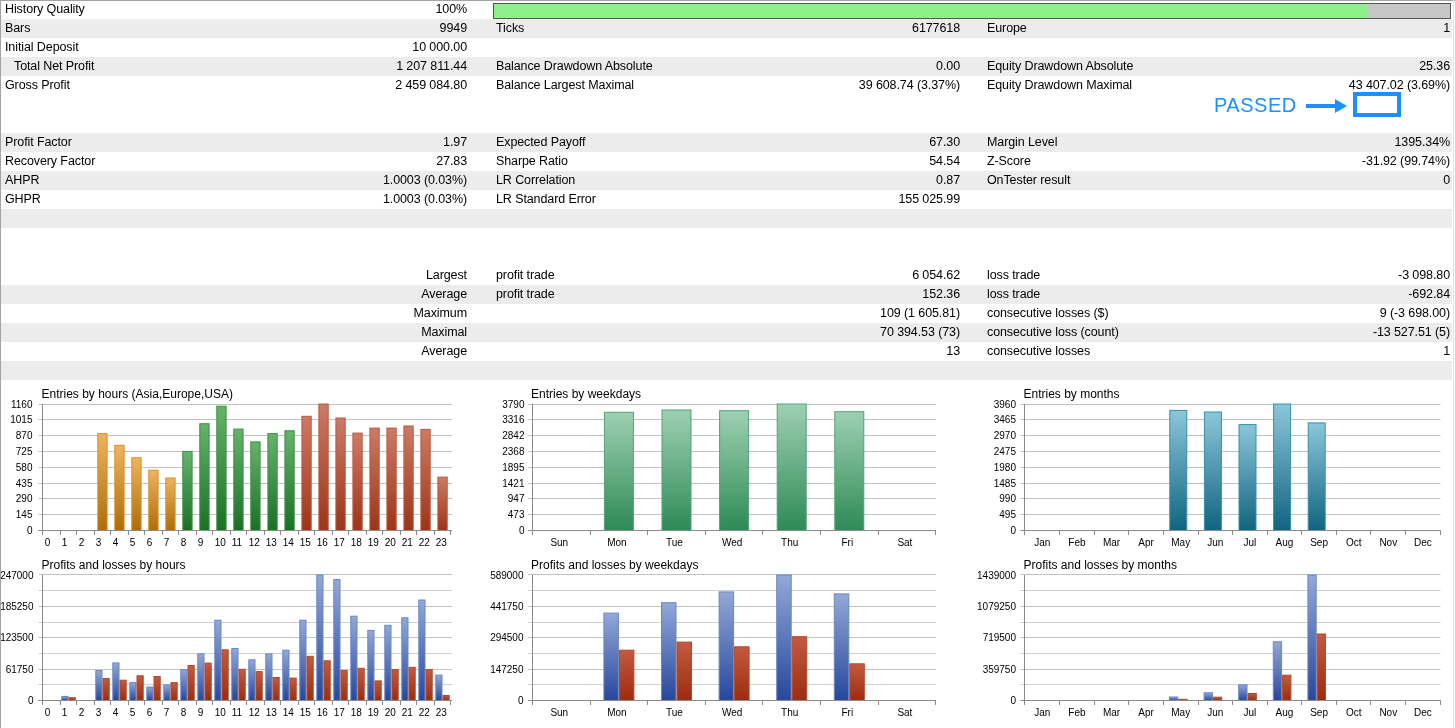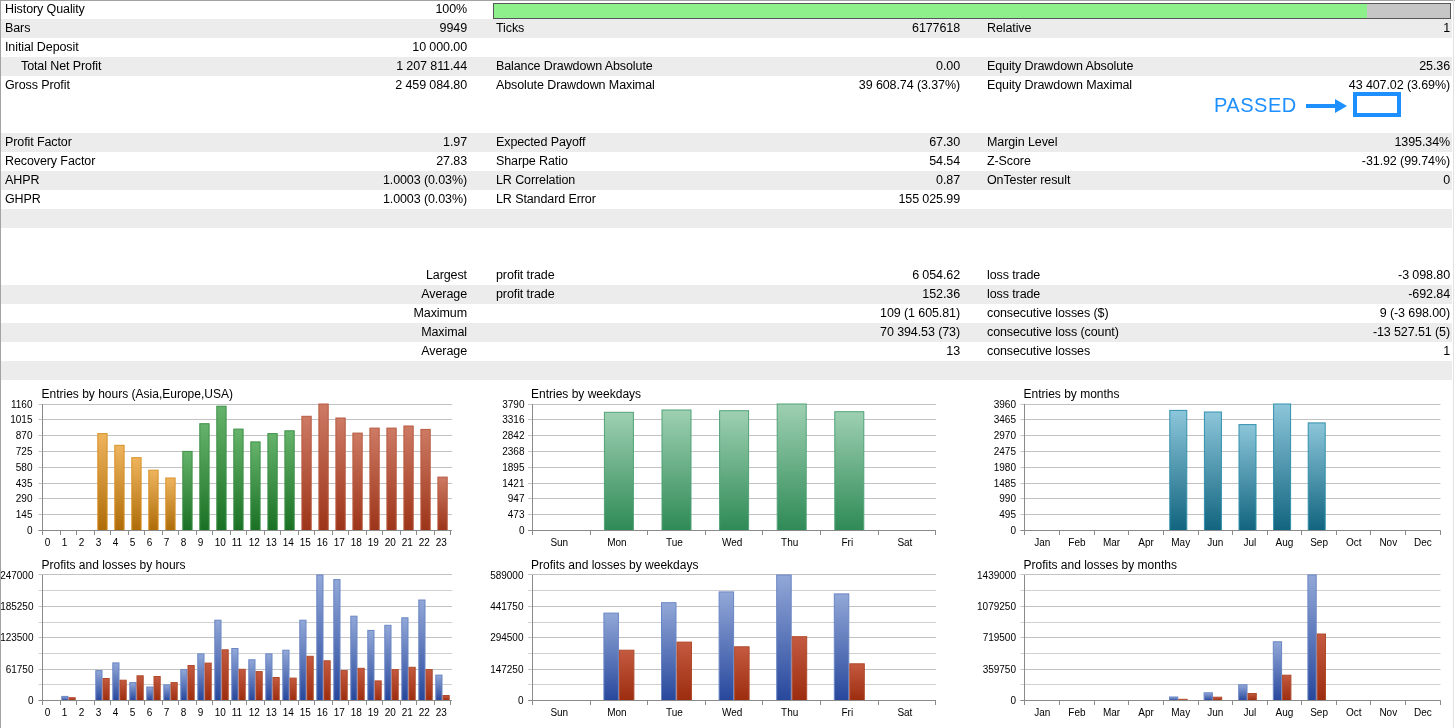--- a/index.html
+++ b/index.html
@@ -22,39 +22,39 @@
 <div id="page">
 <div class="row" style="top:0px">
       <span class="lab" style="left:5px">History Quality</span>
       <span class="val" style="right:985px">100%</span>
     </div>
 <div class="row gray" style="top:19px">
       <span class="lab" style="left:5px">Bars</span>
       <span class="val" style="right:985px">9949</span>
       <span class="lab" style="left:496px">Ticks</span>
       <span class="val" style="right:492px">6177618</span>
-      <span class="lab" style="left:987px">Relative</span>
+      <span class="lab" style="left:987px">Europe</span>
       <span class="val" style="right:2px">1</span>
     </div>
 <div class="row" style="top:38px">
       <span class="lab" style="left:5px">Initial Deposit</span>
       <span class="val" style="right:985px">10 000.00</span>
     </div>
 <div class="row gray" style="top:57px">
-      <span class="lab" style="left:21px">Total Net Profit</span>
+      <span class="lab" style="left:14px">Total Net Profit</span>
       <span class="val" style="right:985px">1 207 811.44</span>
       <span class="lab" style="left:496px">Balance Drawdown Absolute</span>
       <span class="val" style="right:492px">0.00</span>
       <span class="lab" style="left:987px">Equity Drawdown Absolute</span>
       <span class="val" style="right:2px">25.36</span>
     </div>
 <div class="row" style="top:76px">
       <span class="lab" style="left:5px">Gross Profit</span>
       <span class="val" style="right:985px">2 459 084.80</span>
-      <span class="lab" style="left:496px">Absolute Drawdown Maximal</span>
+      <span class="lab" style="left:496px">Balance Largest Maximal</span>
       <span class="val" style="right:492px">39 608.74 (3.37%)</span>
       <span class="lab" style="left:987px">Equity Drawdown Maximal</span>
       <span class="val" style="right:2px">43 407.02 (3.69%)</span>
     </div>
 <div class="row" style="top:114px"></div>
 <div class="row gray" style="top:133px">
       <span class="lab" style="left:5px">Profit Factor</span>
       <span class="val" style="right:985px">1.97</span>
       <span class="lab" style="left:496px">Expected Payoff</span>
       <span class="val" style="right:492px">67.30</span>

